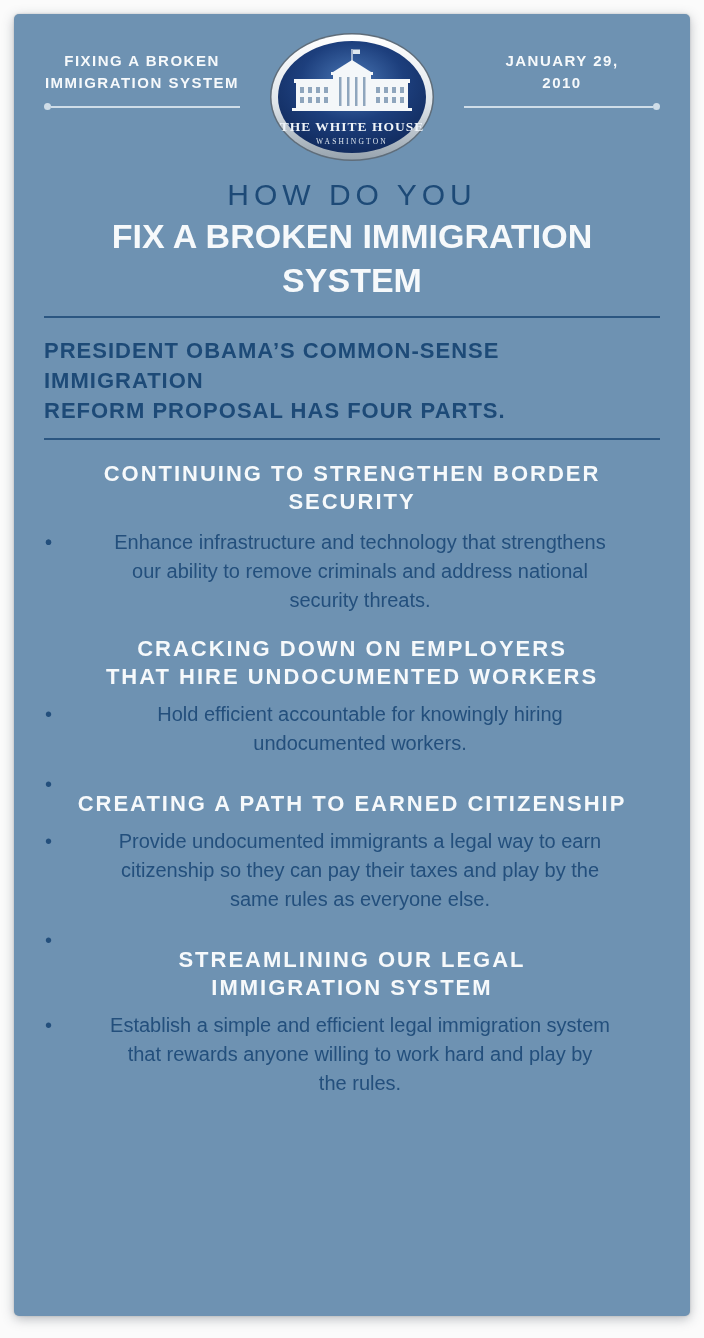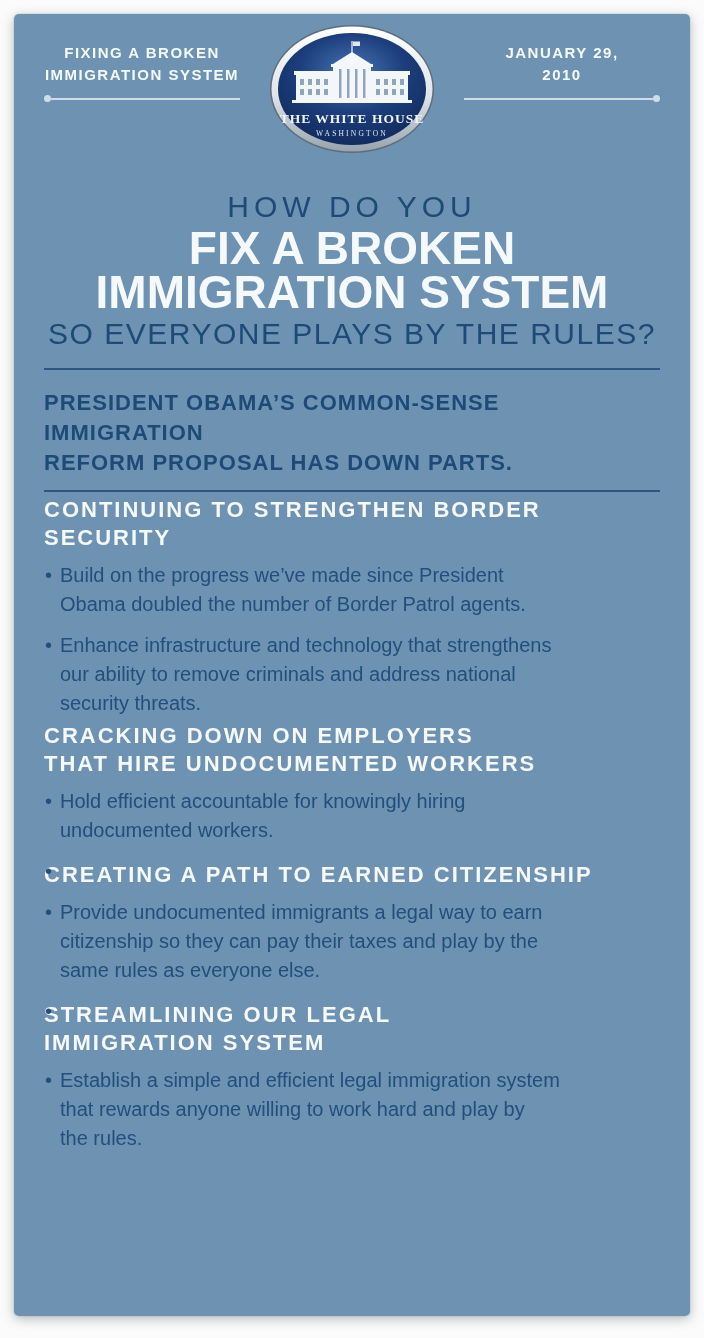--- a/index.html
+++ b/index.html
@@ -17,61 +17,61 @@
     background: var(--card_bg, #6e92b2);
     border-radius: 5px;
     box-shadow: 0 3px 12px rgba(60,70,80,0.35), 0 0 2px rgba(60,70,80,0.25);
     padding: 0 30px 24px 30px;
     display: flex;
     flex-direction: column;
   }
   .prelines { white-space: pre-line; }
 
   
-  .hdr { display: flex; align-items: flex-start; justify-content: space-between; padding-top: 4px; height: 140px; }
+  .hdr { display: flex; align-items: flex-start; justify-content: space-between; padding-top: 12px; height: 140px; }
   .hdr-col { width: 196px; padding-top: 24px; }
   .hdr-label {
     color: var(--white_text, #f4f8fb);
     font-weight: bold;
     font-size: 15px;
     letter-spacing: 1.5px;
     line-height: 22px;
     text-align: center;
   }
   .hdr-rule { display: flex; align-items: center; margin-top: 9px; }
   .hdr-dot { width: 7px; height: 7px; border-radius: 50%; background: var(--line_soft, #cfdde8); flex: 0 0 auto; }
   .hdr-line { flex: 1; height: 2px; background: var(--line_soft, #cfdde8); }
 
   
   .seal { width: 166px; height: 130px; flex: 0 0 auto; margin-top: 6px; }
   .seal svg { display: block; }
   .seal-title { font-family: "Liberation Serif", serif; font-size: 13.5px; letter-spacing: 1px; fill: #eef3f8; font-weight: bold; }
   .seal-sub   { font-family: "Liberation Serif", serif; font-size: 7.5px;  letter-spacing: 2.2px; fill: #dfe7ee; }
 
   
-  .title { text-align: center; margin-top: 34px; }
+  .title { text-align: center; margin-top: 22px; }
   .t1 { color: var(--navy_text, #1d4a77); font-size: 30px; letter-spacing: 5px; line-height: 38px; font-weight: normal; }
-  .t2 { color: var(--white_text, #f4f8fb); font-size: 46px; font-weight: bold; line-height: 44px; letter-spacing: 0px; }
+  .t2 { color: var(--white_text, #f4f8fb); font-size: 34px; font-weight: bold; line-height: 44px; letter-spacing: 0px; }
   .t3 { color: var(--navy_text, #1d4a77); font-size: 30px; letter-spacing: 1.5px; line-height: 40px; }
 
   .rule { border: none; height: 2px; background: var(--rule, #2b5681); margin-top: 14px; }
 
   
   .intro {
     margin-top: 18px;
     color: var(--navy_text, #1d4a77);
     font-weight: bold;
     font-size: 22px;
     letter-spacing: 1px;
     line-height: 30px;
   }
   .rule-2 { margin-top: 12px; }
 
   
-  .sec { margin-top: 4px; }
+  .sec { margin-top: 20px; text-align: center; }
   .sec-h {
     color: var(--white_text, #f4f8fb);
     font-size: 22px;
     font-weight: bold;
     letter-spacing: 2px;
     line-height: 28px;
   }
   .sec ul { list-style: none; margin-top: 9px; }
   .sec li { position: relative; padding-left: 16px; margin-top: 12px; }
   .sec li:first-child { margin-top: 0; }
@@ -161,37 +161,34 @@
       <div class="hdr-rule">
         <span class="hdr-line"></span>
         <span class="hdr-dot"></span>
       </div>
     </div>
   </div>
 
   <div class="title">
     <div class="t1">HOW DO YOU</div>
     <div class="t2">FIX A BROKEN IMMIGRATION SYSTEM</div>
-    <div class="t3">SO EVERYONE PLAYS BY THE RULES?</div>
   </div>
 
   <hr class="rule">
 
   <div class="intro prelines">PRESIDENT OBAMA’S COMMON-SENSE IMMIGRATION
-REFORM PROPOSAL HAS DOWN PARTS.</div>
+REFORM PROPOSAL HAS FOUR PARTS.</div>
 
   <hr class="rule rule-2">
 
   <div class="sec">
     <h2 class="sec-h prelines">CONTINUING TO STRENGTHEN BORDER SECURITY</h2>
     <ul>
       <li>
         <span class="bullet-marker">•</span>
-        <span class="bullet-text prelines">Build on the progress we’ve made since President
-Obama doubled the number of Border Patrol agents.</span>
       </li>
       <li>
         <span class="bullet-marker">•</span>
         <span class="bullet-text prelines">Enhance infrastructure and technology that strengthens
 our ability to remove criminals and address national
 security threats.</span>
       </li>
     </ul>
   </div>
 

